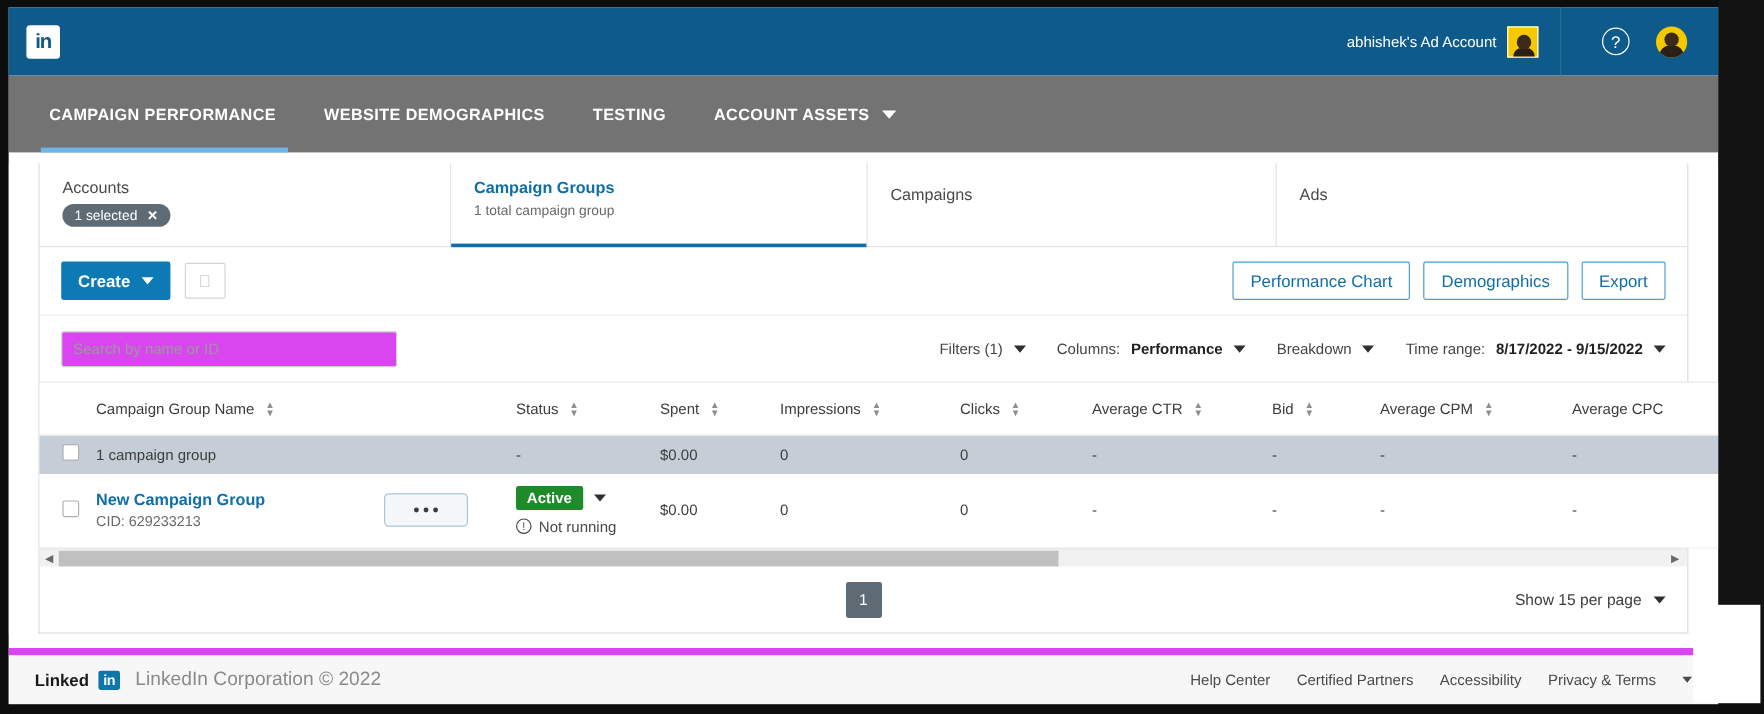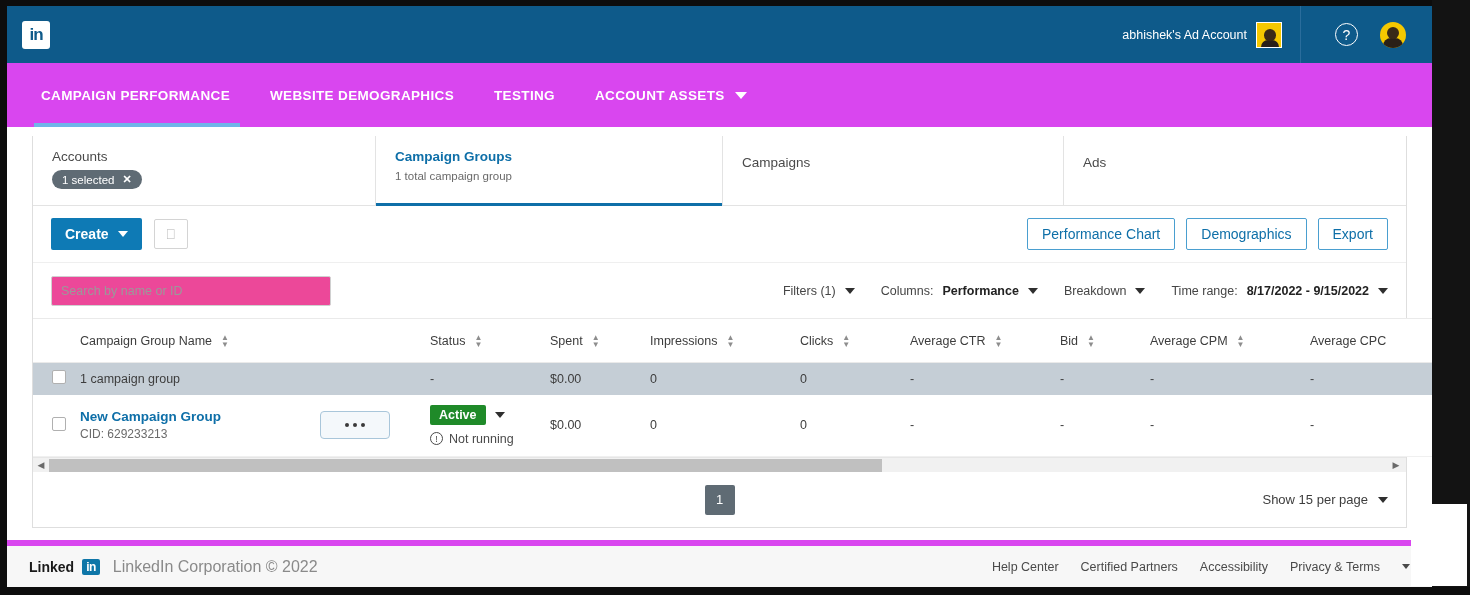--- a/index.html
+++ b/index.html
@@ -83,21 +83,21 @@
     content:""; position:absolute; left:7px; top:5px; width:12px; height:12px;
     border-radius:50%; background:#3a2a18;
   }
   .me-avatar::before {
     content:""; position:absolute; left:3px; top:16px; width:20px; height:12px;
     border-radius:8px 8px 0 0; background:#2a2018;
   }
 
   
   .navbar {
-    height:64px; background:#d946ef;
+    height:64px; background:#737373;
     display:flex; align-items:center; padding-left:17px; gap:0;
     position:relative;
   }
   .nav-item {
     color:#ffffff; font-size:13.5px; font-weight:bold; letter-spacing:.35px;
     height:64px; display:flex; align-items:center; padding:0 20px;
     position:relative; cursor:pointer;
   }
   .nav-item:first-child { padding-left:17px; }
   .nav-item.active::after {
@@ -171,21 +171,21 @@
     font-family:"Liberation Sans", sans-serif;
   }
 
   
   .filterbar {
     height:55px; display:flex; align-items:center; padding:0 18px; position:relative;
   }
   .search-input {
     width:280px; height:30px; border:1px solid #d0d0d0; border-radius:2px;
     padding:0 9px; font-size:12.5px; color:#333; outline:none;
-    font-family:"Liberation Sans", sans-serif; background:#ec4899;
+    font-family:"Liberation Sans", sans-serif; background:#d946ef;
   }
   .search-input::placeholder { color:#9a9a9a; }
   .filters-right {
     position:absolute; right:18px; display:flex; align-items:center; gap:26px;
     font-size:12.5px; color:#454545;
   }
   .fr-item { display:flex; align-items:center; gap:9px; cursor:pointer; }
   .tri-dark {
     width:0;height:0;border-left:5px solid transparent;border-right:5px solid transparent;
     border-top:6px solid #2f2f2f;

